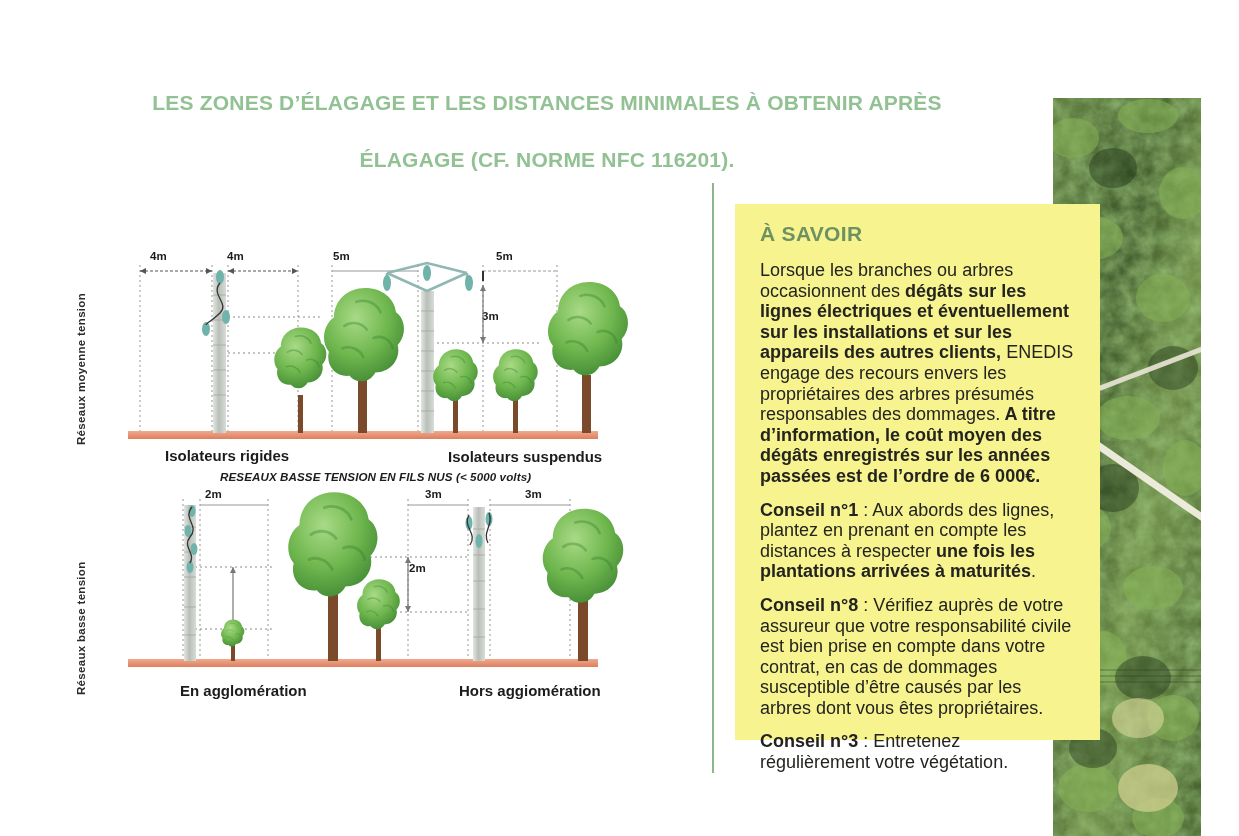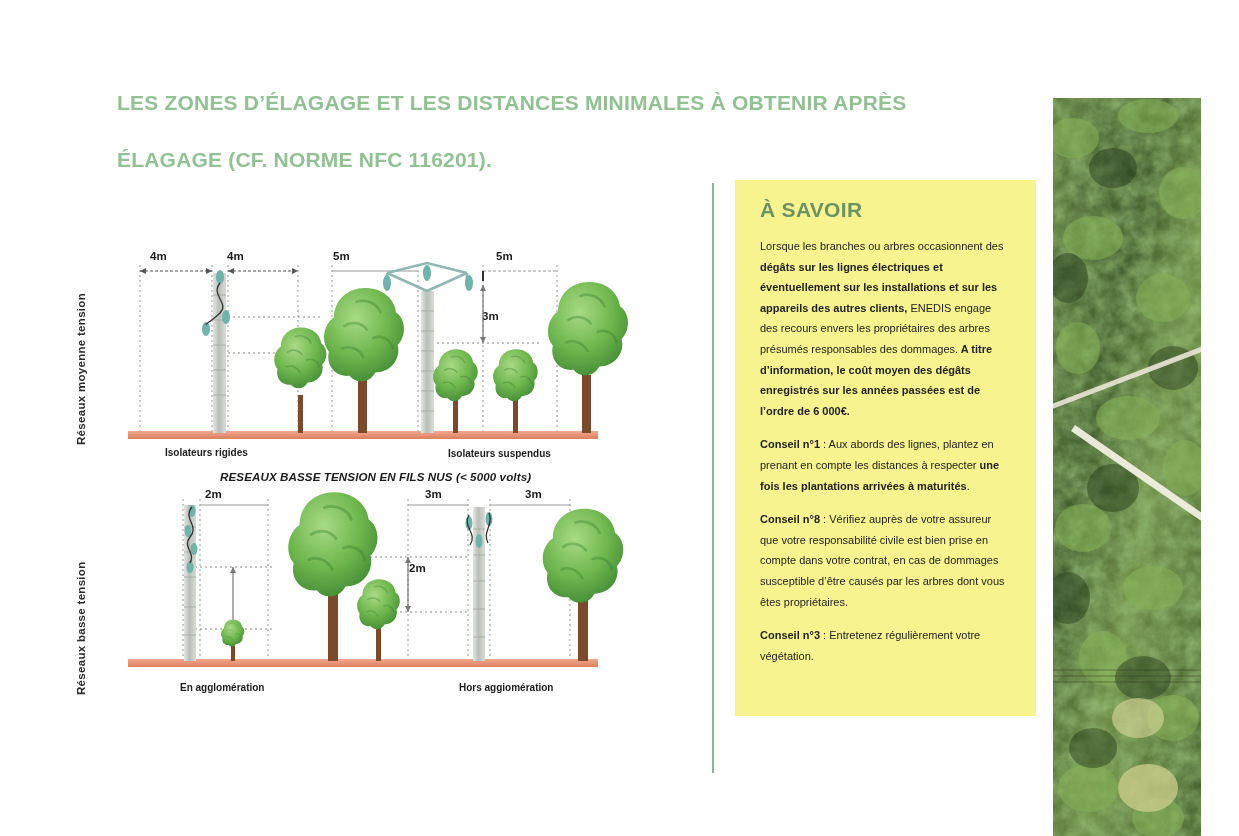--- a/index.html
+++ b/index.html
@@ -18,47 +18,48 @@
     overflow:hidden;
   }
   .photo-strip svg{display:block;width:100%;height:100%;}
 
   
   .doc-title{
     position:absolute;left:117px;top:74px;width:860px;
     color:#92c193;
     font-size:21px;font-weight:bold;letter-spacing:.2px;
     line-height:57px;
+    text-align:center;
   }
   .doc-title .l2{display:block;}
 
   .subtitle{
     position:absolute;left:121px;top:176px;
     color:#4a4a4a;font-size:17px;letter-spacing:.1px;
   }
 
   
   .v-divider{
     position:absolute;left:712px;top:183px;width:2px;height:590px;
     background:#8cb68c;
   }
 
   
   .callout{
-    position:absolute;left:735px;top:180px;width:301px;height:536px;
+    position:absolute;left:735px;top:204px;width:365px;height:536px;
     background:#f7f38f;
   }
   .callout-inner{padding:18px 26px 0 25px;}
   .callout h2{
     margin:0 0 14px 0;
     color:#6d9162;font-size:21px;font-weight:bold;letter-spacing:.3px;
   }
   .callout p{
     margin:0 0 13px 0;
-    color:#23231f;font-size:11px;line-height:20.6px;
+    color:#23231f;font-size:18px;line-height:20.6px;
   }
   .callout b{font-weight:bold;}
 
   
   .diagram-area{position:absolute;left:70px;top:225px;width:620px;height:480px;}
   .side-label{
     position:absolute;
     writing-mode:vertical-rl;transform:rotate(180deg);
     color:#2b2b2b;font-size:11.5px;font-weight:bold;letter-spacing:.3px;
     white-space:nowrap;
@@ -68,21 +69,21 @@
 
   .panel-title{
     position:absolute;
     color:#1c1c1c;font-size:11.6px;font-weight:bold;letter-spacing:.1px;
     white-space:nowrap;
   }
   #title-hta{left:138px;top:5px;}
   #title-bt{left:150px;top:245px;font-style:italic;}
 
   .foot-label{
-    position:absolute;color:#1c1c1c;font-size:10px;font-weight:bold;
+    position:absolute;color:#1c1c1c;font-size:15px;font-weight:bold;
     white-space:nowrap;
   }
   #foot-rigides{left:95px;top:222px;}
   #foot-susp{left:369px;top:223px;padding-left:9px;}
   #foot-agglo{left:70px;top:457px;margin-left:40px;}
   #foot-hors{left:389px;top:457px;}
 
   .dim-label{
     position:absolute;color:#1c1c1c;font-size:11.5px;font-weight:bold;
     white-space:nowrap;

